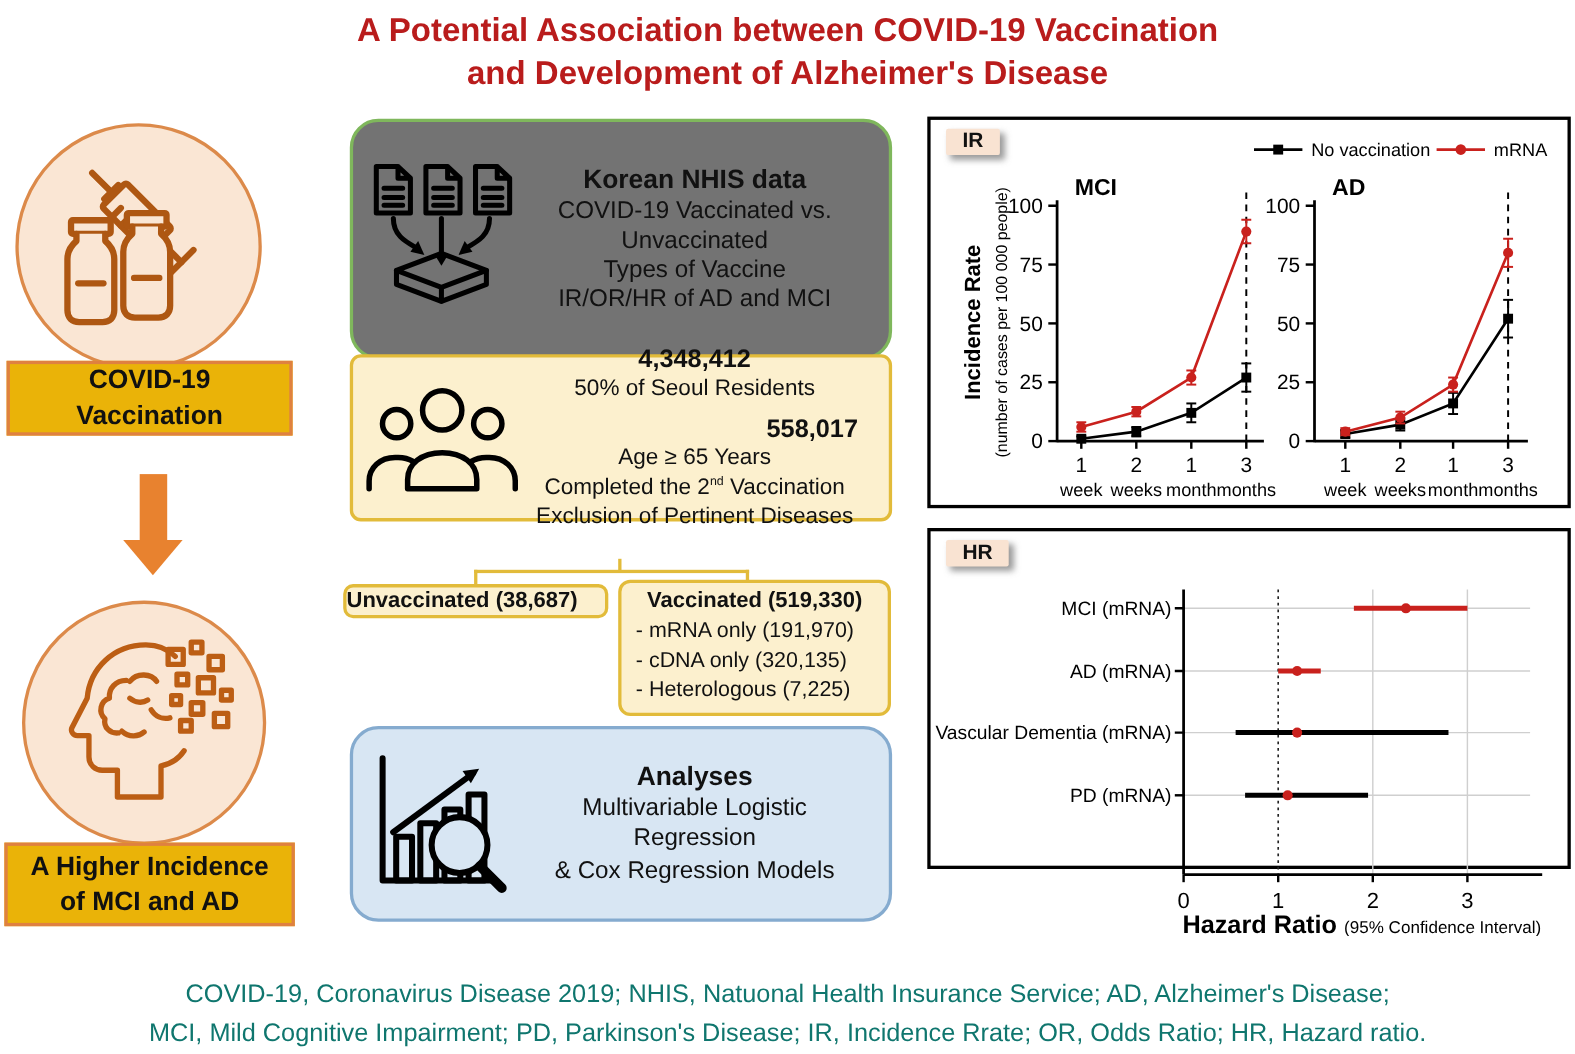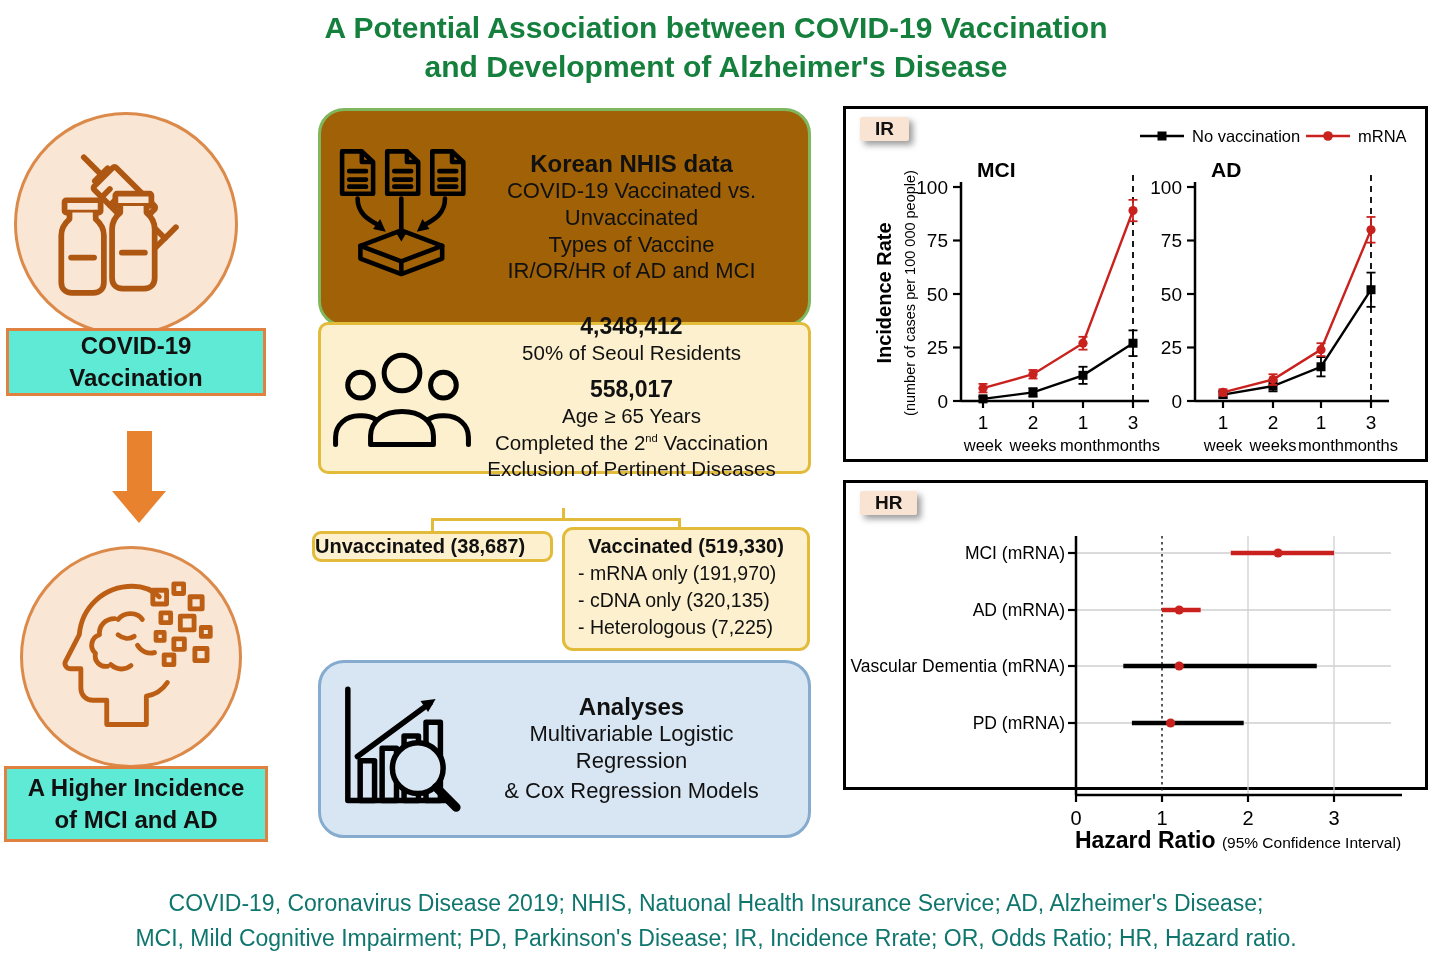--- a/index.html
+++ b/index.html
@@ -2,52 +2,52 @@
 <html><head>
 <meta charset="utf-8">
 <style>
   html,body{margin:0;padding:0;background:#fff;}
   #canvas{position:relative;width:1432px;height:958px;background:#fff;overflow:hidden;
           font-family:"Liberation Sans",sans-serif;color:#111;}
   *{box-sizing:border-box;}
 
   
   .title{position:absolute;left:0;right:0;top:8px;text-align:center;
-         font-weight:bold;font-size:30px;line-height:1.3;color:#15803d;}
+         font-weight:bold;font-size:30px;line-height:1.3;color:#b91c1c;}
 
   
   .circle{position:absolute;border-radius:50%;background:#FAE6D4;border:3px solid #DC8A4A;
           display:flex;align-items:center;justify-content:center;}
   #c1{left:14px;top:112px;width:224px;height:224px;}
   #c2{left:20px;top:546px;width:222px;height:222px;}
-  .obox{position:absolute;background:#5eead4;border:3px solid #DF8140;
+  .obox{position:absolute;background:#eab308;border:3px solid #DF8140;
         display:flex;flex-direction:column;align-items:center;justify-content:center;
         font-weight:bold;font-size:24px;line-height:1.35;text-align:left;}
   #cause-box{left:6px;top:328px;width:260px;height:68px;}
   #effect-box{left:4px;top:766px;width:264px;height:76px;}
   #flow-arrow{position:absolute;left:112px;top:431px;width:54px;height:92px;}
   #flow-arrow .shaft{width:25px;height:60px;background:#E8822F;margin:0 auto;}
   #flow-arrow .head{width:0;height:0;border-left:27px solid transparent;
                     border-right:27px solid transparent;border-top:32px solid #E8822F;}
 
   
   .mbox{position:absolute;display:flex;align-items:center;border-radius:26px;border:3px solid;}
-  .green{left:318px;top:108px;width:493px;height:219px;background:#a16207;border-color:#7FB75C;}
+  .green{left:318px;top:108px;width:493px;height:219px;background:#737373;border-color:#7FB75C;}
   .yellow{left:318px;top:322px;width:493px;height:152px;background:#FCF0CE;border-color:#E2BB3A;border-radius:10px;}
   .blue{left:318px;top:660px;width:493px;height:178px;background:#D8E6F3;border-color:#85ABCF;}
   .icon-wrap{flex:0 0 162px;display:flex;align-items:center;justify-content:center;}
   .mtext{flex:1;text-align:center;padding-right:28px;}
   .mtitle{font-weight:bold;font-size:24px;}
   .mitem{font-size:22px;line-height:1.22;}
   .wrapnarrow{max-width:300px;margin-left:auto;margin-right:auto;}
   .wrap270{max-width:270px;margin-left:auto;margin-right:auto;}
   .nogap{margin-top:3px;}
   .mnum{font-weight:bold;font-size:23px;}
   .mitem2{font-size:20.5px;line-height:1.3;}
-  .gap{margin-top:9px;}
+  .gap{margin-top:9px;text-align:right;}
   sup{font-size:0.55em;vertical-align:super;}
 
   
   .conn{position:absolute;background:#E2BB3A;}
   #conn-stub{left:562px;top:508px;width:3px;height:12px;}
   #conn-horiz{left:431px;top:518px;width:250px;height:3px;}
   #conn-l{left:431px;top:518px;width:3px;height:14px;}
   #conn-r{left:678px;top:518px;width:3px;height:11px;}
 
   #unvacc-box{position:absolute;left:312px;top:531px;width:241px;height:31px;

